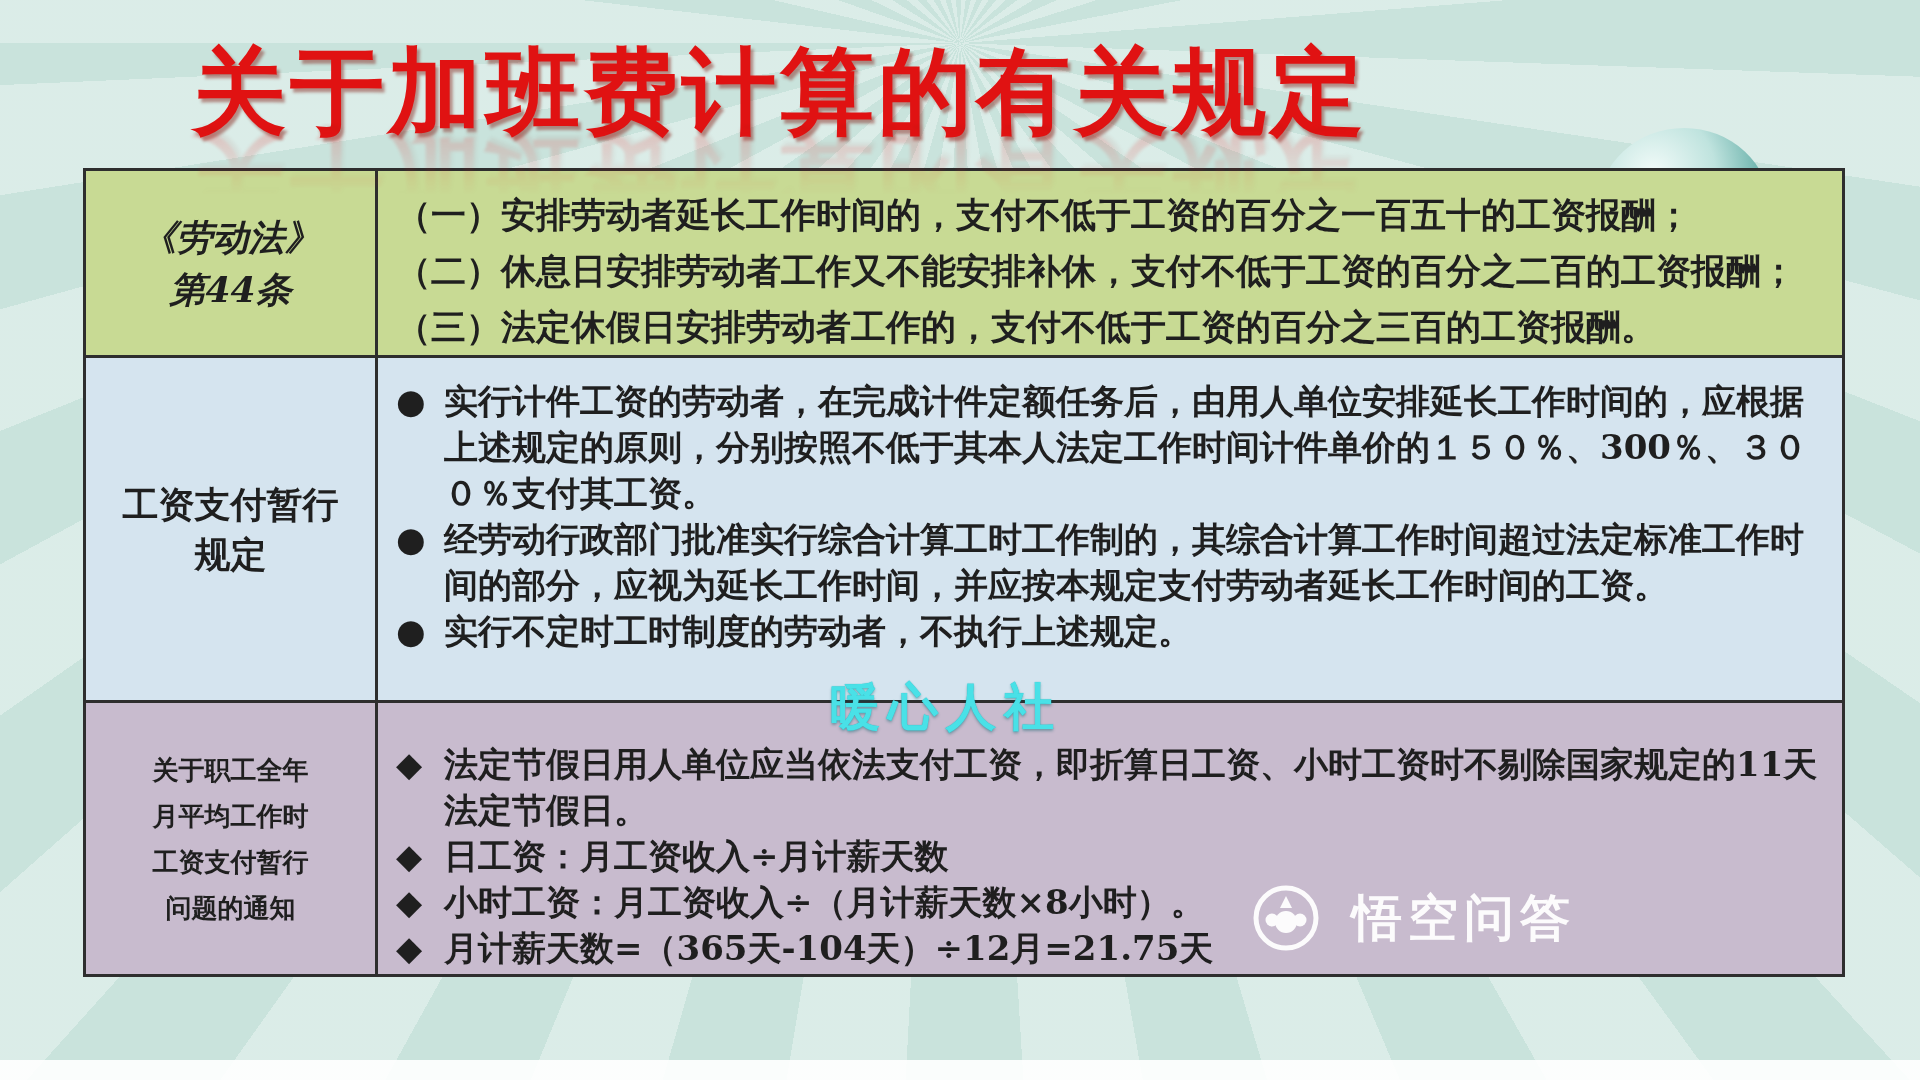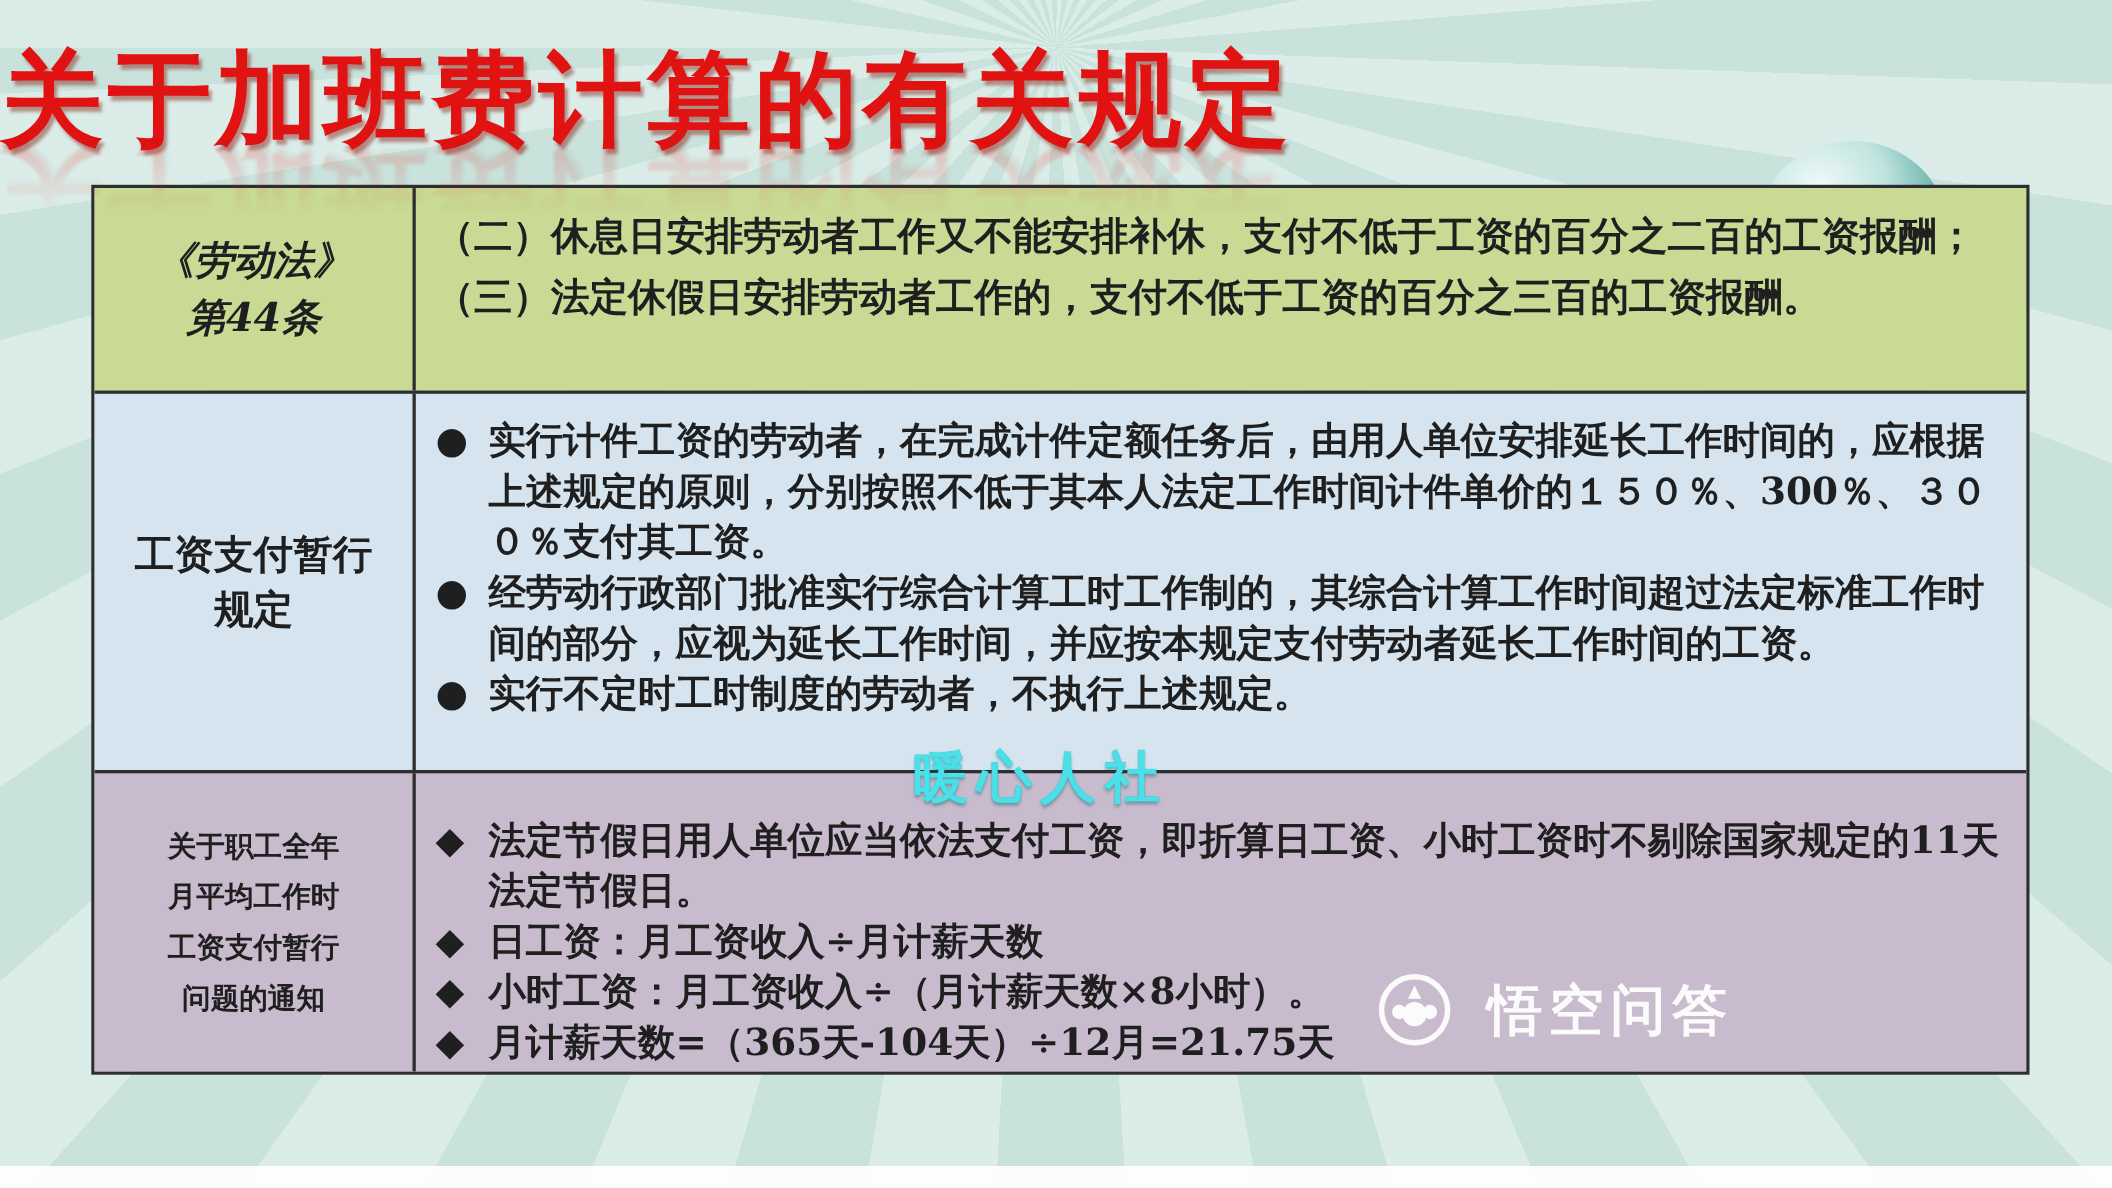--- a/index.html
+++ b/index.html
@@ -14,21 +14,21 @@
     color:#1f1f1f;
   }
   
   .deco-leaf{
     position:absolute;left:1598px;top:128px;width:172px;height:160px;
     border-radius:50%;
     background:radial-gradient(circle at 32% 28%, #f2fbf9 0%, #bfe3de 38%, #5aa8a1 72%, #2e8c86 100%);
     z-index:1;
   }
   
-  .title-wrap{position:absolute;left:0;top:40px;width:1560px;z-index:3;line-height:1.1;}
+  .title-wrap{position:absolute;left:0;top:40px;width:1560px;text-align:center;z-index:3;line-height:1.1;}
   .title{
     font-size:94px;font-weight:900;color:#e01212;letter-spacing:4px;
     text-shadow:3px 4px 3px rgba(130,25,15,0.45);
     white-space:nowrap;
   }
   .title.reflection{
     transform:scaleY(-1);
     opacity:0.25;filter:blur(1.5px);margin-top:-20px;
     -webkit-mask-image:linear-gradient(to bottom, transparent 30%, rgba(0,0,0,0.85) 100%);
     mask-image:linear-gradient(to bottom, transparent 30%, rgba(0,0,0,0.85) 100%);
@@ -95,20 +95,23 @@
 
   <div class="reg-table">
 
     <div class="row row1">
       <div class="cell-label">
         <div class="label-line">《劳动法》</div>
         <div class="label-line">第44条</div>
       </div>
       <div class="cell-body">
         <div class="item">
+          <span class="item-text">（一）安排劳动者延长工作时间的，支付不低于工资的百分之一百五十的工资报酬；</span>
+        </div>
+        <div class="item">
           <span class="item-text">（二）休息日安排劳动者工作又不能安排补休，支付不低于工资的百分之二百的工资报酬；</span>
         </div>
         <div class="item">
           <span class="item-text">（三）法定休假日安排劳动者工作的，支付不低于工资的百分之三百的工资报酬。</span>
         </div>
       </div>
     </div>
 
     <div class="row row2">
       <div class="cell-label">

